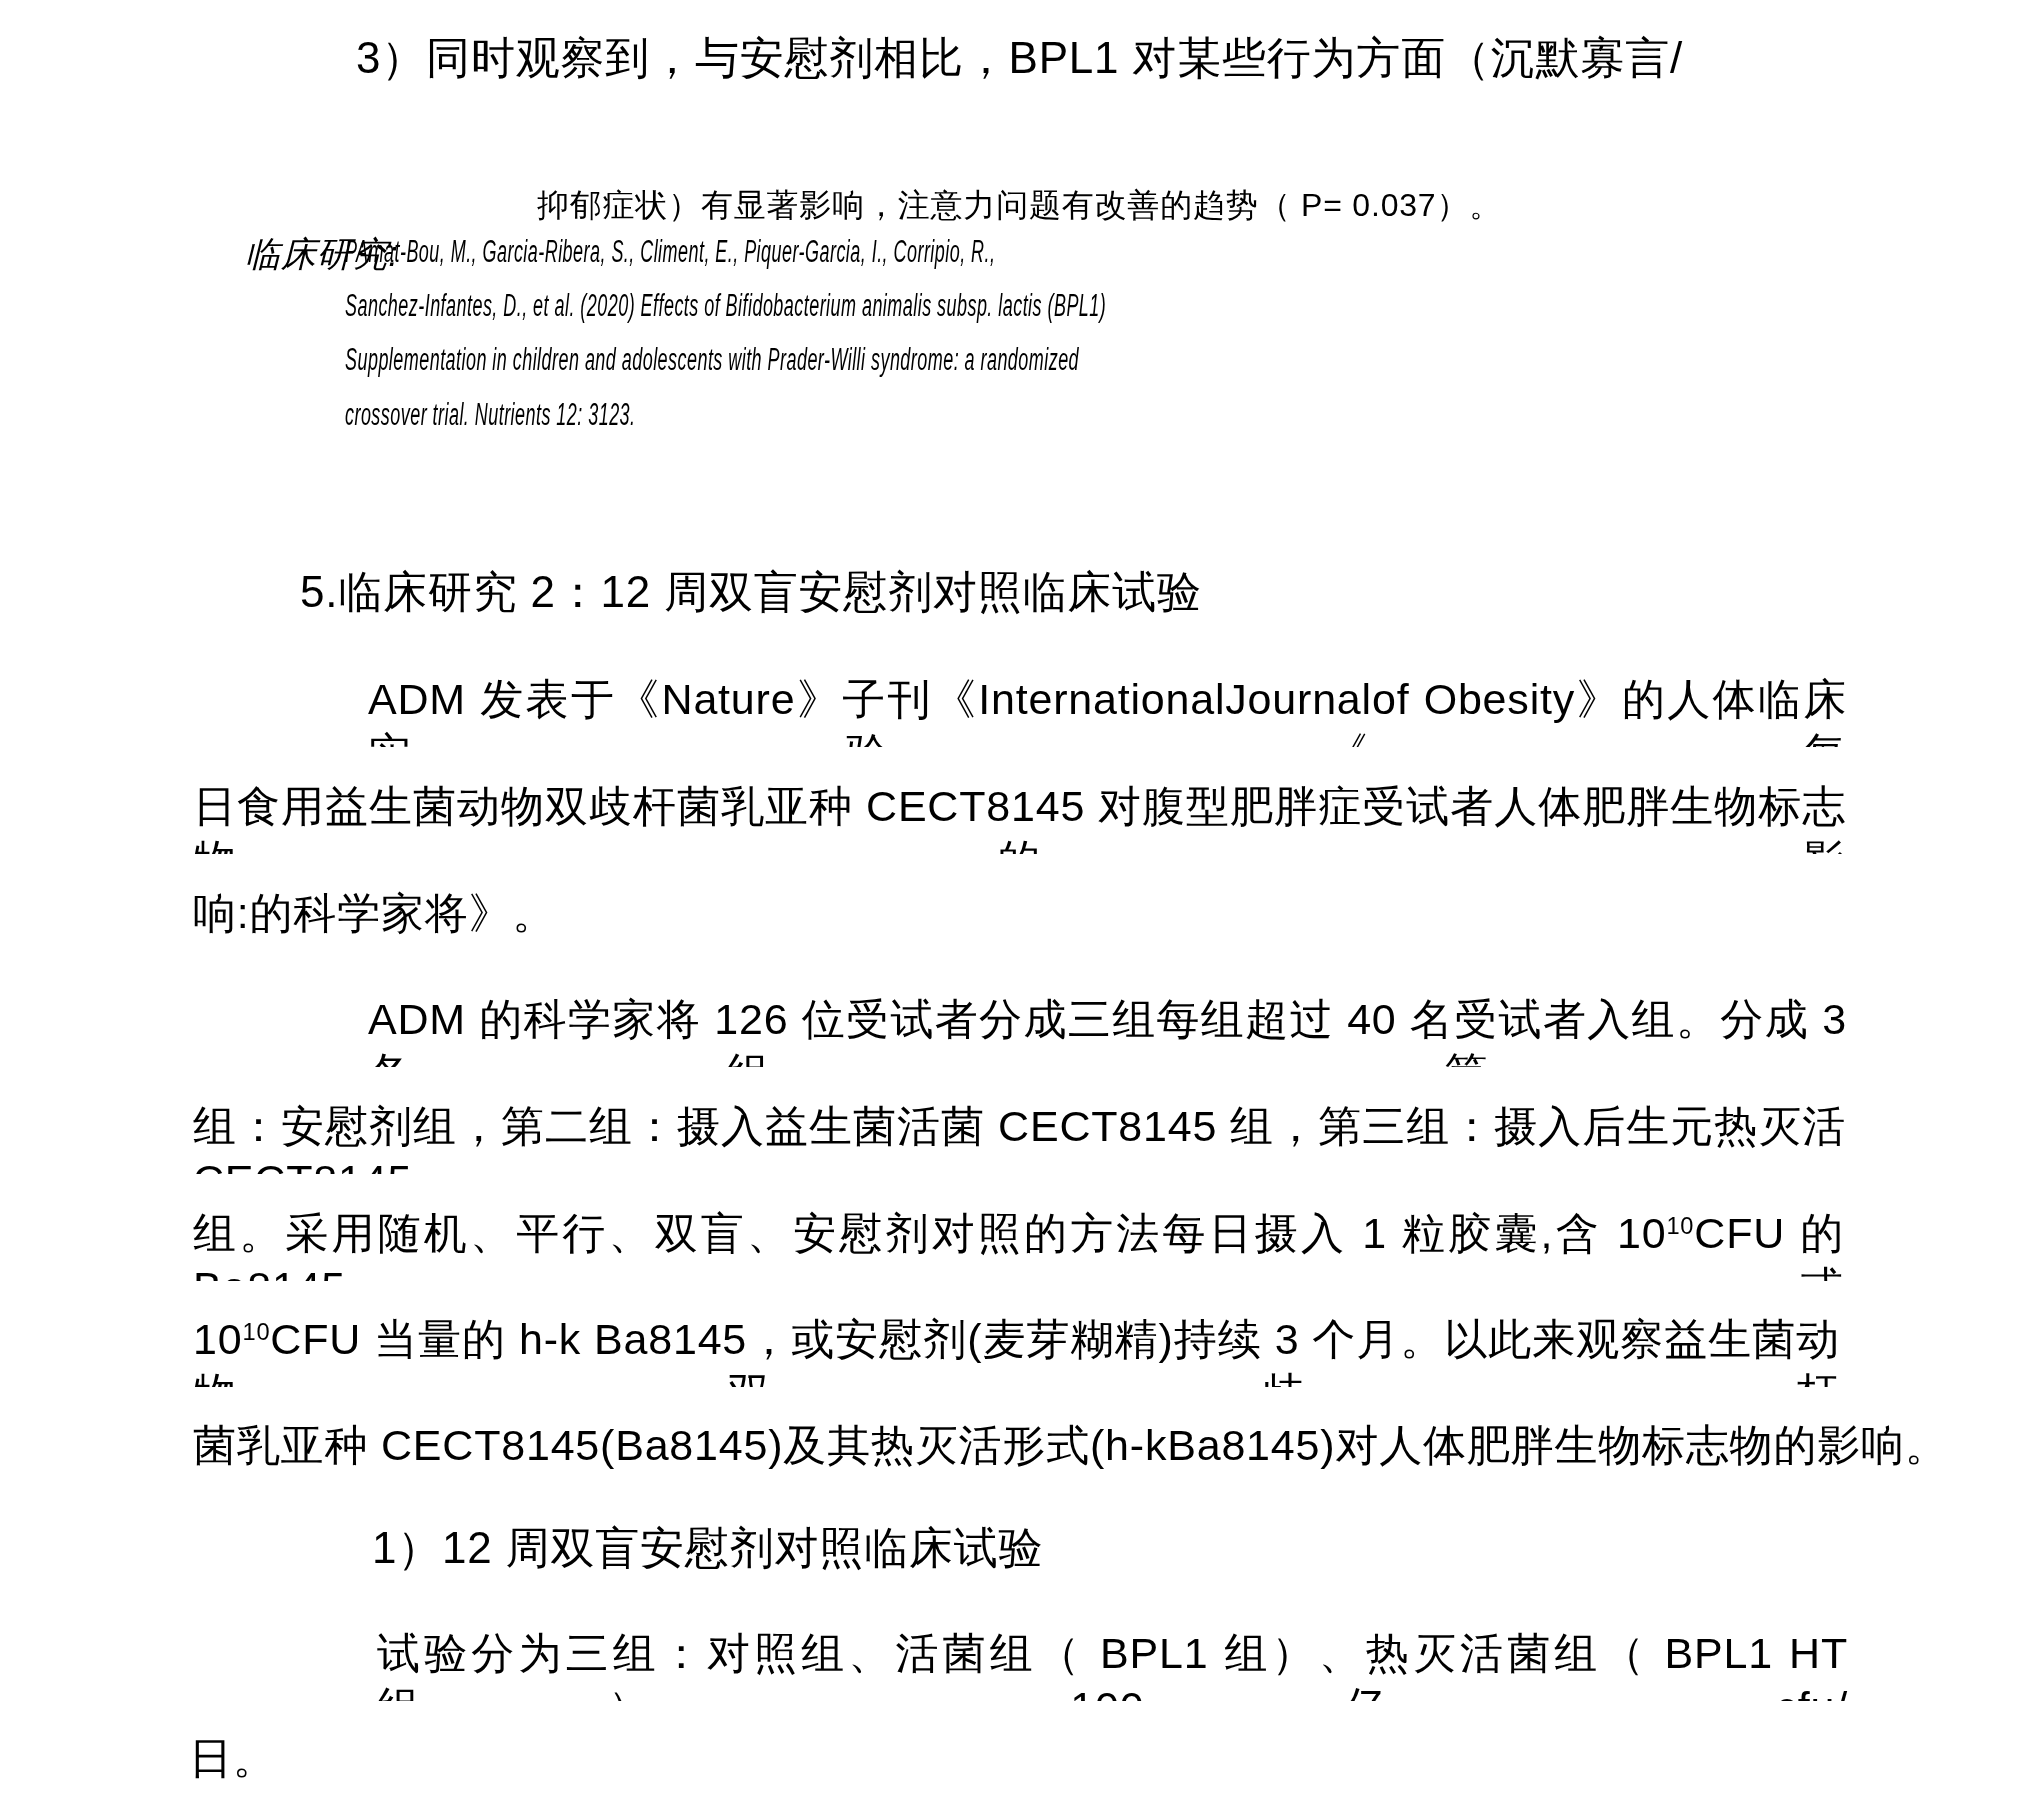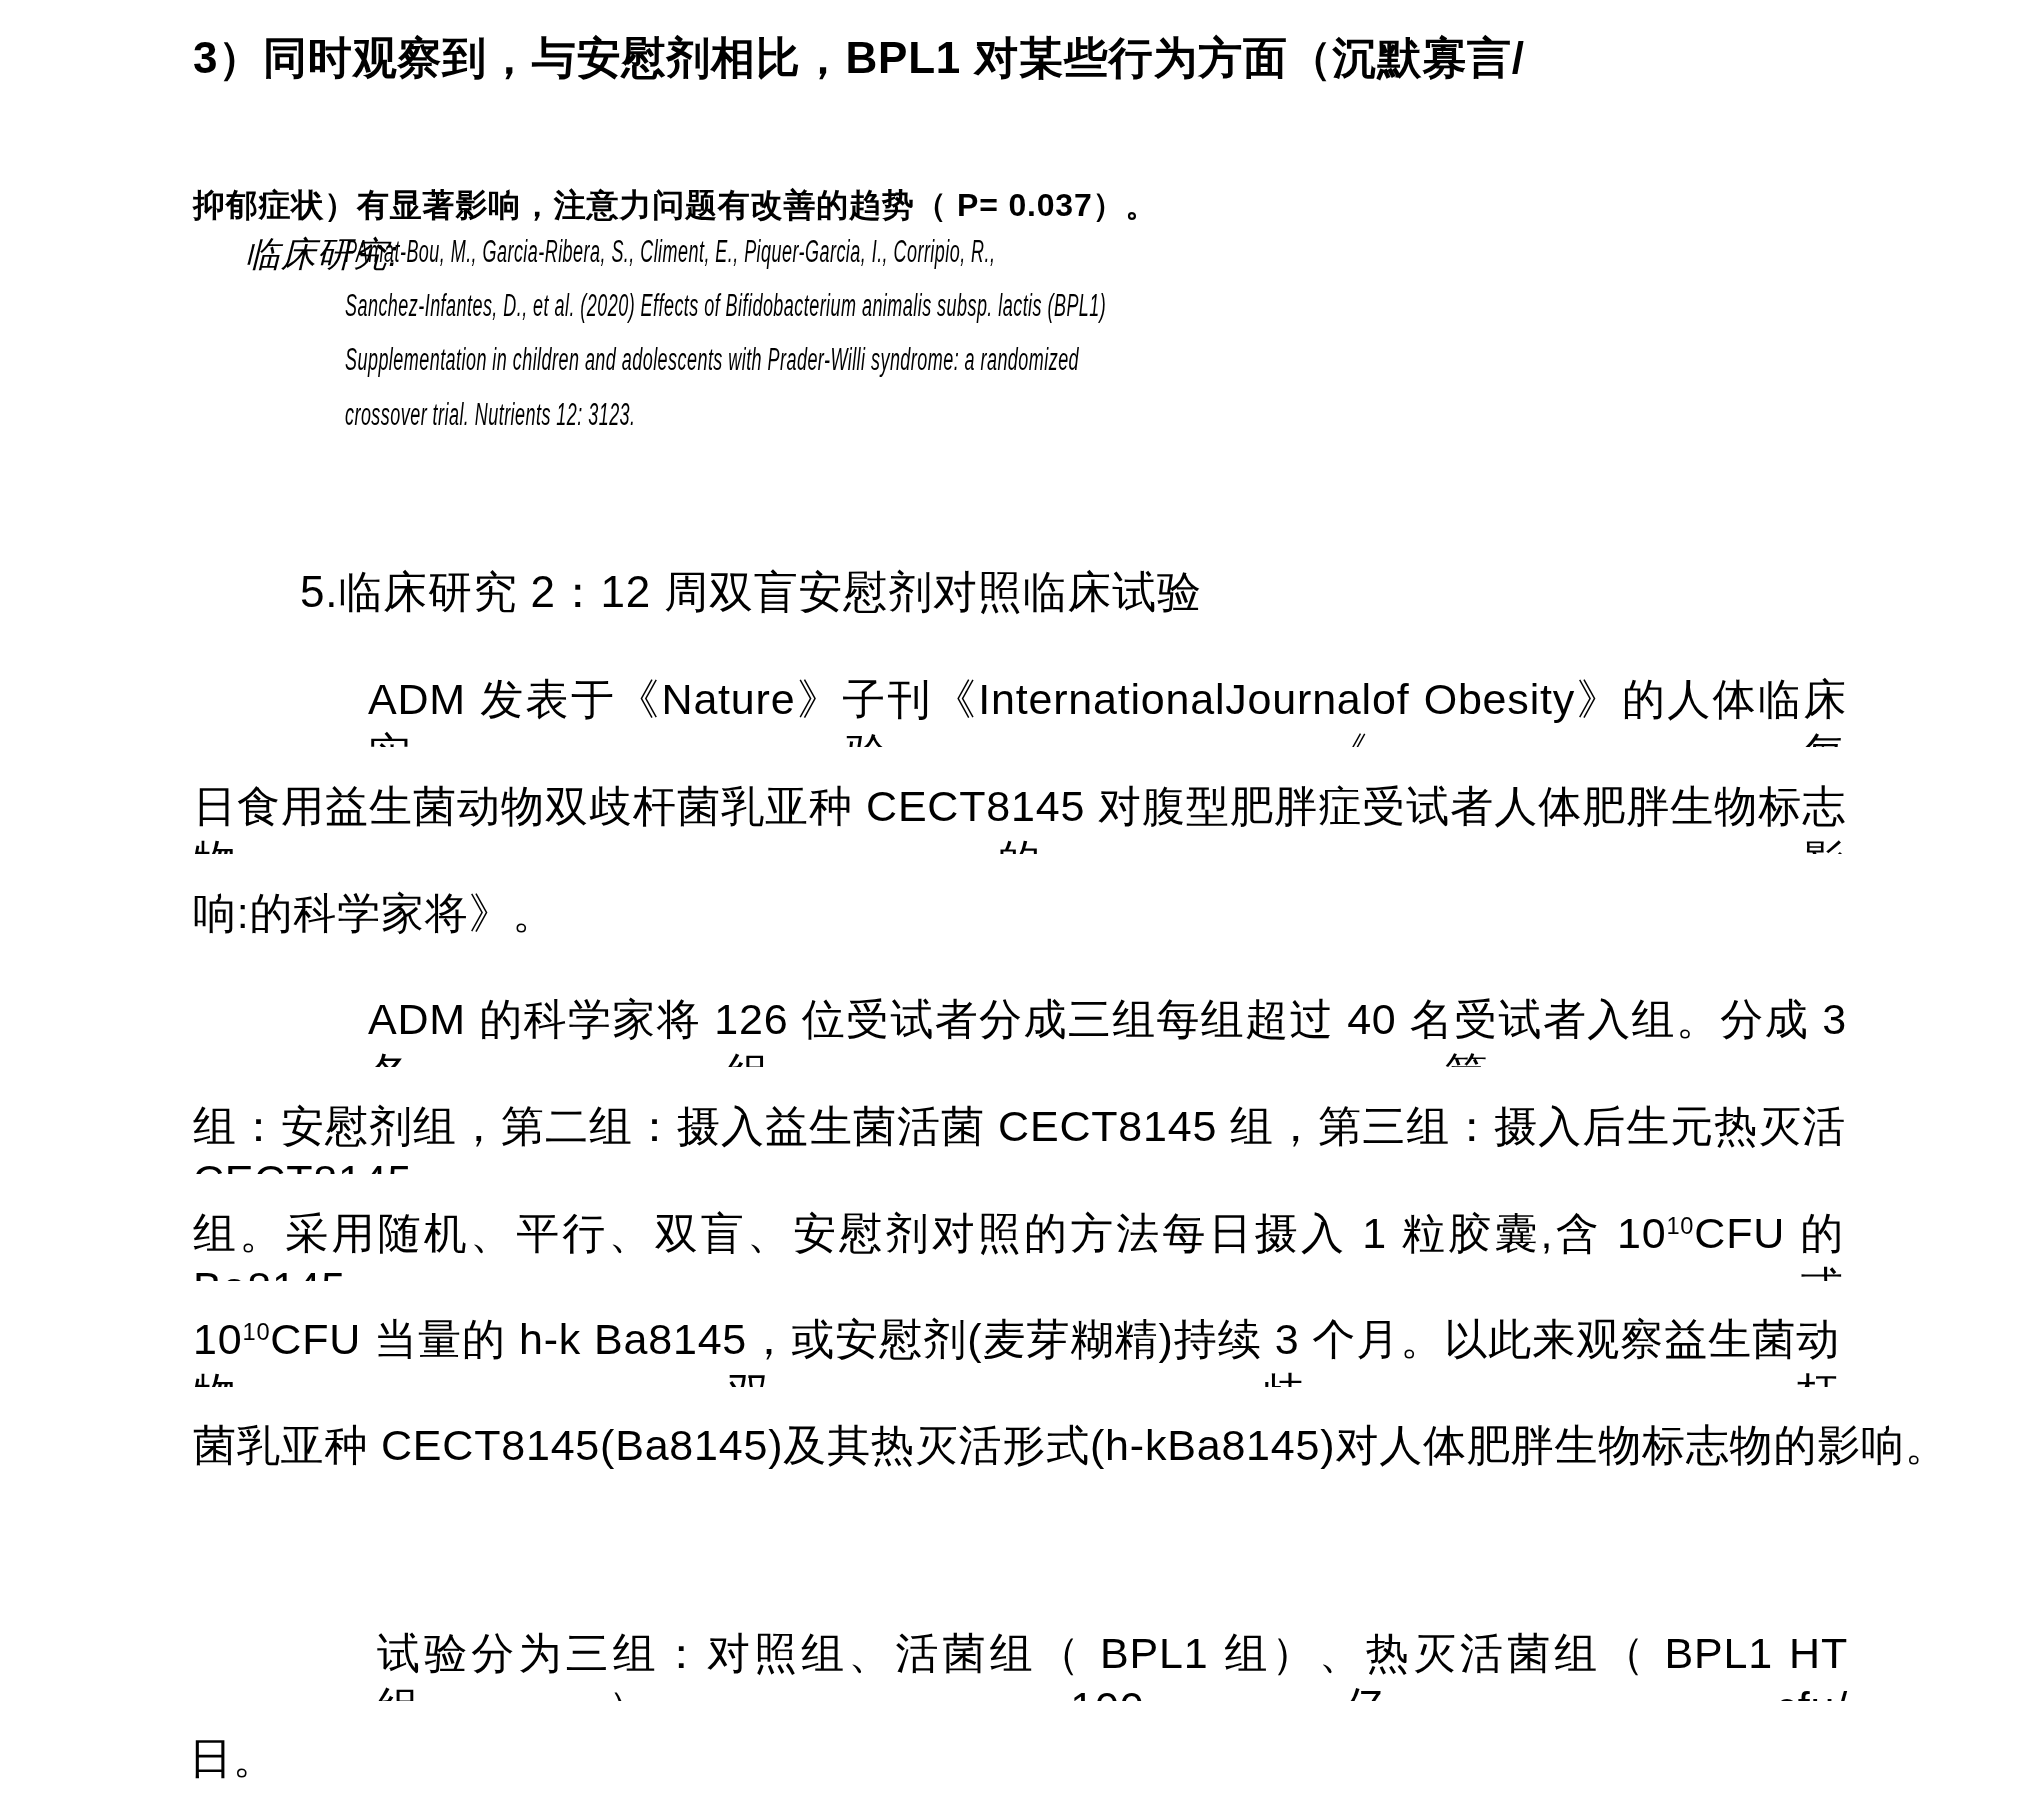--- a/index.html
+++ b/index.html
@@ -21,22 +21,22 @@
     letter-spacing: 0.8px;
   }
   .just {
     white-space: normal;
     text-align: justify;
     text-align-last: justify;
     overflow: hidden;
     max-height: 74px;
   }
   .center {
+    text-align: center;
     white-space: nowrap;
-    font-weight: bold;
   }
   .heading {
     font-weight: normal;
     font-size: 44px;
   }
   .cite {
     font-style: italic;
     font-size: 31px;
     line-height: 1.2;
   }
@@ -69,18 +69,19 @@
   <div class="line just" style="top:673px; left:368px; width:1479px;">ADM 发表于《Nature》子刊《InternationalJournalof Obesity》的人体临床实验《每</div>
   <div class="line just" style="top:780px; left:193px; width:1653px;">日食用益生菌动物双歧杆菌乳亚种 CECT8145 对腹型肥胖症受试者人体肥胖生物标志物的影</div>
   <div class="line" style="top:887px; left:193px;">响:的科学家将》。</div>
 
   <div class="line just" style="top:993px; left:368px; width:1479px;">ADM 的科学家将 126 位受试者分成三组每组超过 40 名受试者入组。分成 3 各组，第一</div>
   <div class="line just" style="top:1100px; left:193px; width:1653px;">组：安慰剂组，第二组：摄入益生菌活菌 CECT8145 组，第三组：摄入后生元热灭活 CECT8145</div>
   <div class="line just" style="top:1207px; left:193px; width:1651px;"><span>组。采用随机、平行、双盲、安慰剂对照的方法每日摄入 1 粒胶囊,含 10</span><sup>10</sup><span>CFU 的 Ba8145，或</span></div>
   <div class="line just" style="top:1313px; left:193px; width:1647px;"><span>10</span><sup>10</sup><span>CFU 当量的 h-k Ba8145，或安慰剂(麦芽糊精)持续 3 个月。以此来观察益生菌动物双歧杆</span></div>
   <div class="line" style="top:1419px; left:193px;">菌乳亚种 CECT8145(Ba8145)及其热灭活形式(h-kBa8145)对人体肥胖生物标志物的影响。</div>
 
+  <div class="line heading" style="top:1520px; left:372px;">1）12 周双盲安慰剂对照临床试验</div>
 
   <div class="line just" style="top:1627px; left:377px; width:1471px;">试验分为三组：对照组、活菌组（ BPL1 组）、热灭活菌组（ BPL1 HT 组），100 亿 cfu/</div>
   <div class="line" style="top:1732px; left:189px;">日。</div>
 
 </div>
 
 
 </body></html>

